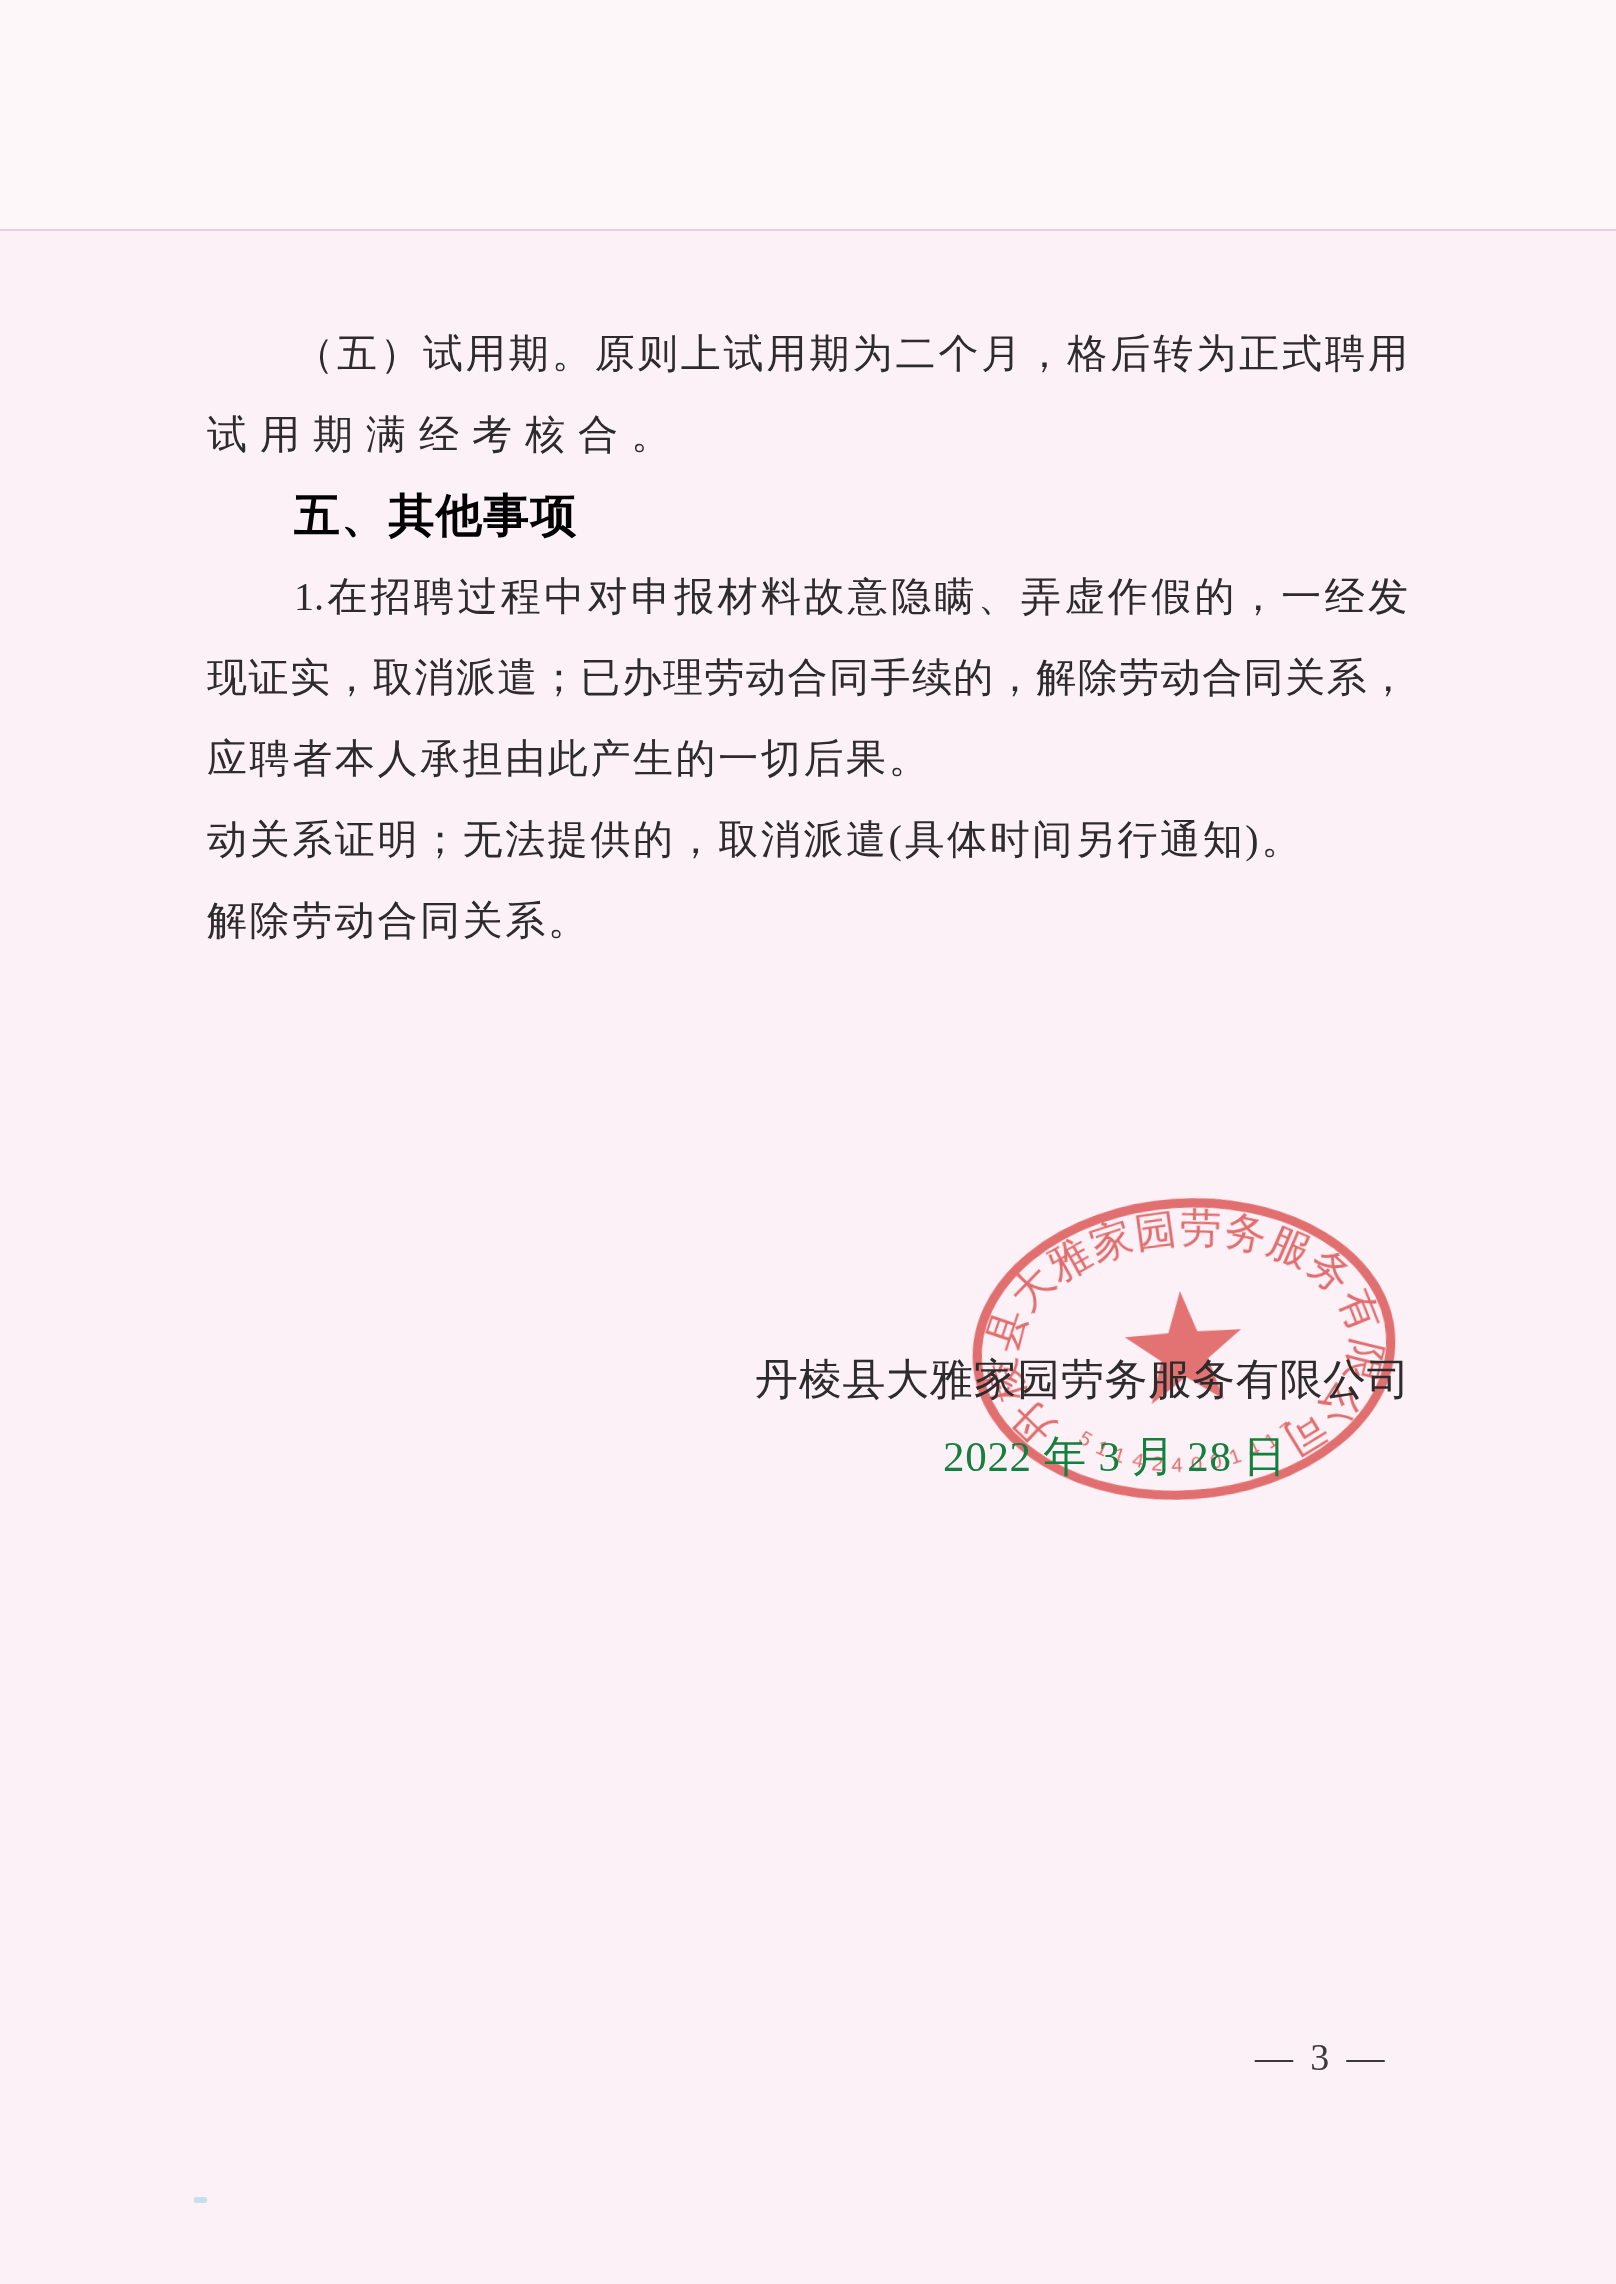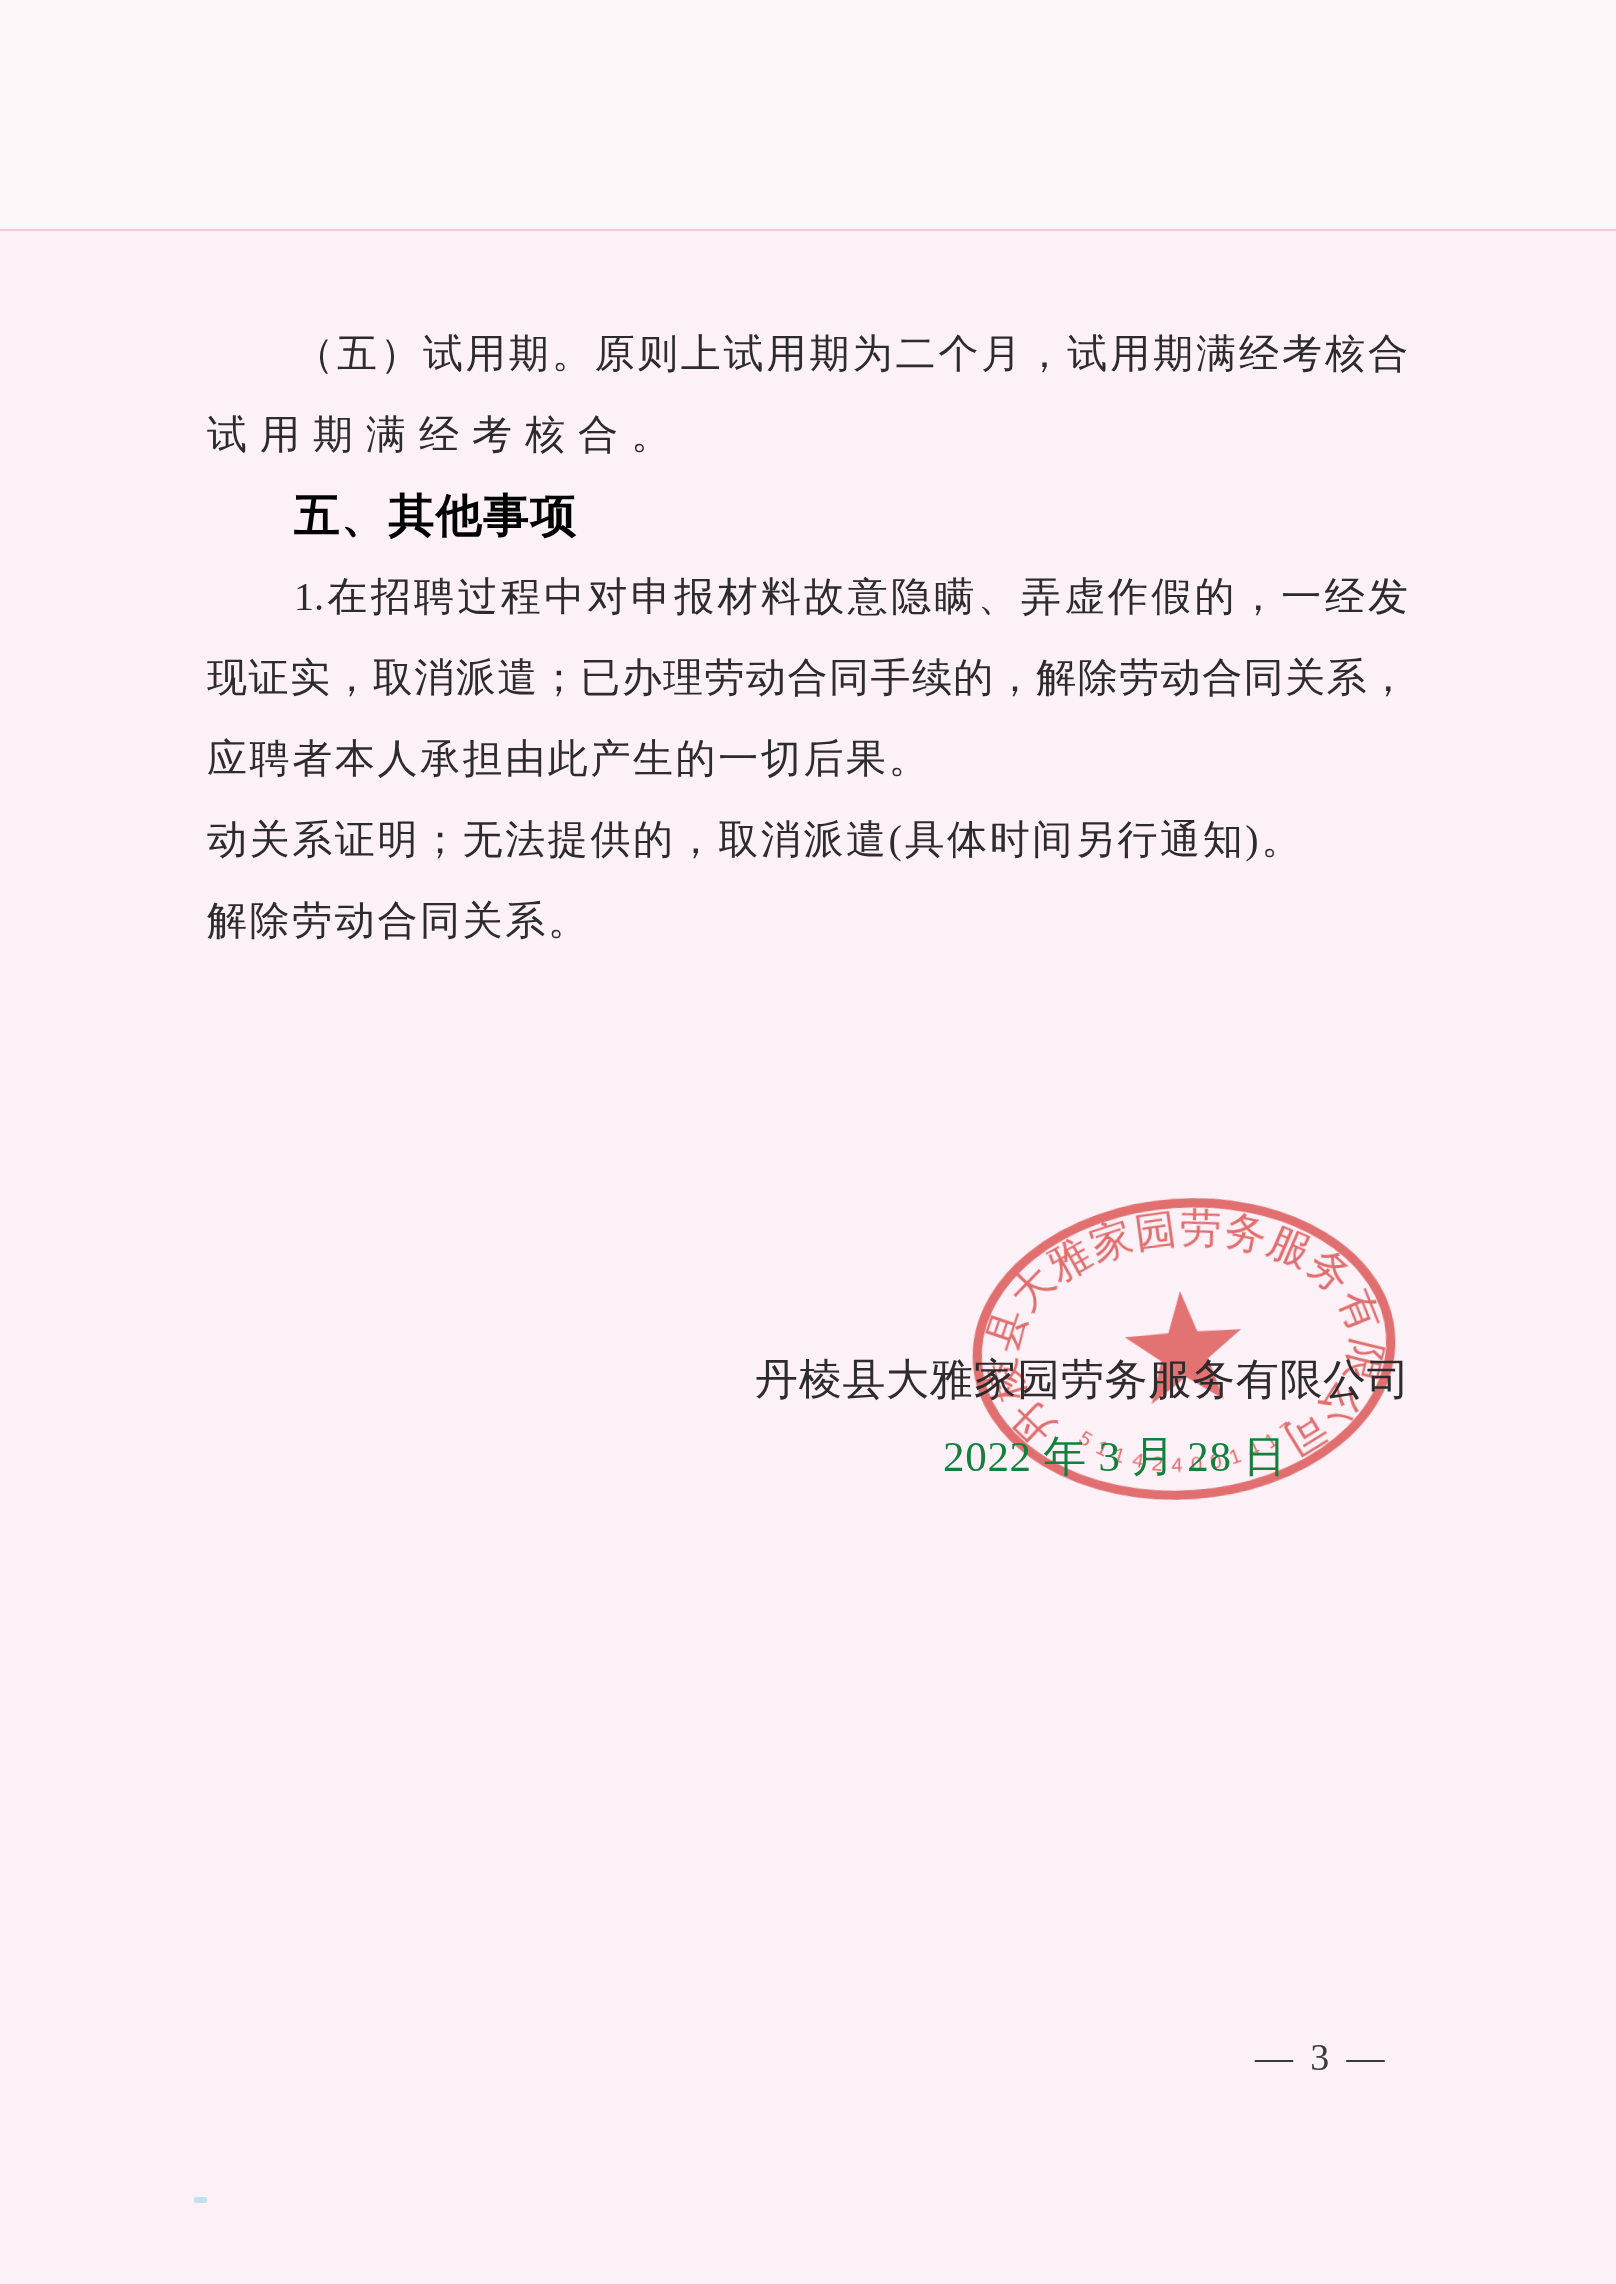--- a/index.html
+++ b/index.html
@@ -79,21 +79,21 @@
 </head>
 <body>
 
 <div>
 
   <div class="top-band"></div>
   <div class="scan-line"></div>
   <div class="speck-blue"></div>
 
   <div class="text-block">
-    <div class="line indent fill">（五）试用期。原则上试用期为二个月，试用期满经考核合</div>
+    <div class="line indent fill">（五）试用期。原则上试用期为二个月，格后转为正式聘用</div>
     <div class="line sp-wide">试用期满经考核合。</div>
     <div class="line indent heading">五、其他事项</div>
     <div class="line indent fill">1.在招聘过程中对申报材料故意隐瞒、弄虚作假的，一经发</div>
     <div class="line fill">现证实，取消派遣；已办理劳动合同手续的，解除劳动合同关系，</div>
     <div class="line">应聘者本人承担由此产生的一切后果。</div>
     <div class="line">动关系证明；无法提供的，取消派遣(具体时间另行通知)。</div>
     <div class="line">解除劳动合同关系。</div>
   </div>
 
   <svg class="stamp" viewBox="0 0 660 470" xmlns="http://www.w3.org/2000/svg">

